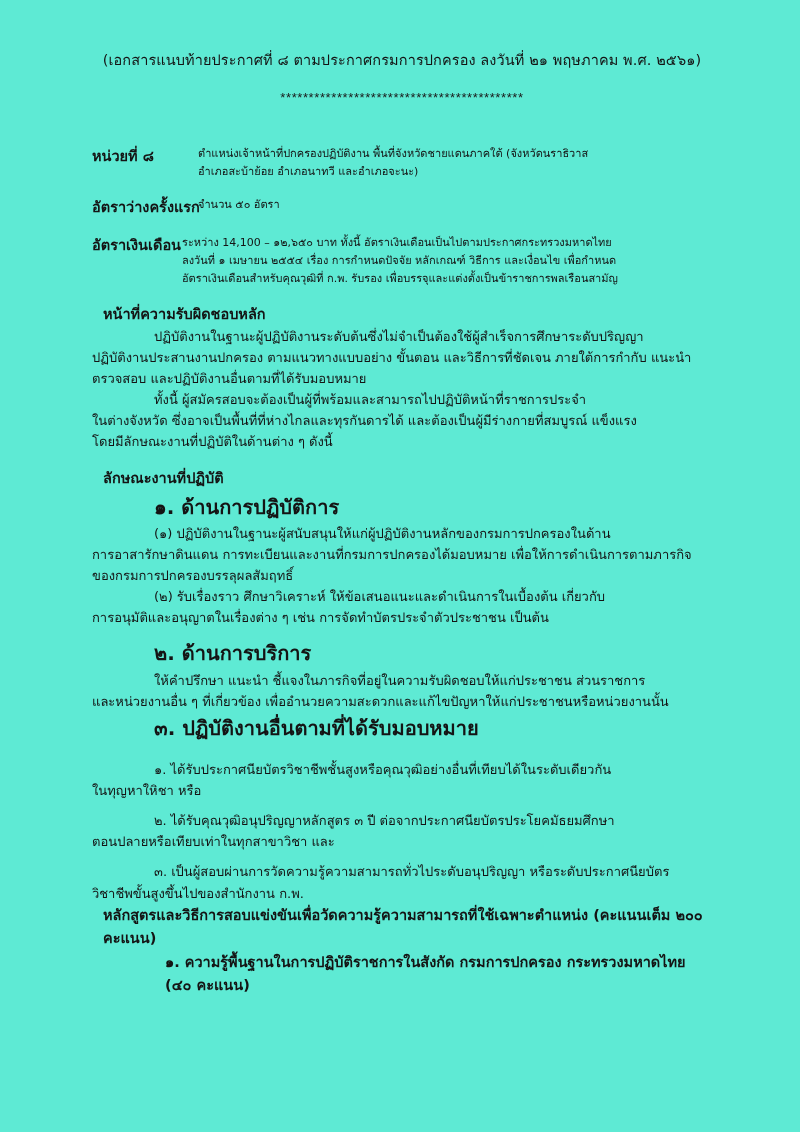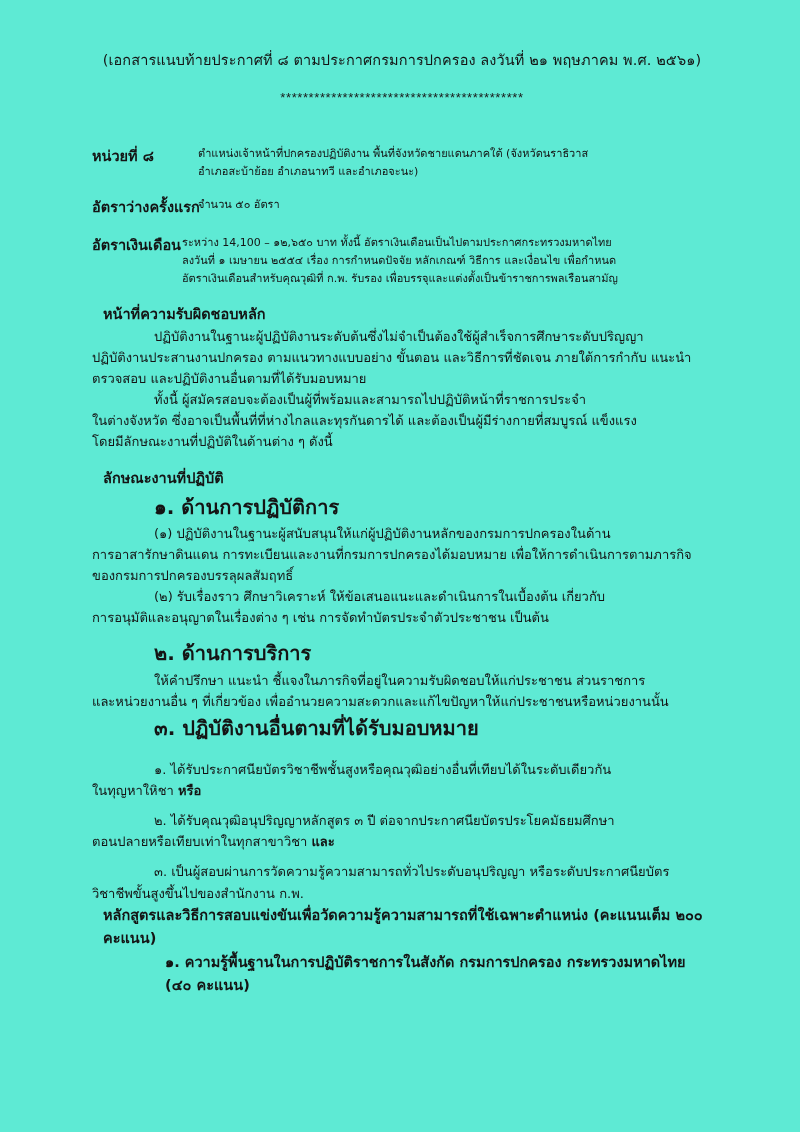--- a/index.html
+++ b/index.html
@@ -77,21 +77,21 @@
   }
   .sub-heading {
     font-weight: bold;
     font-size: 20px;
     line-height: 1.62;
     padding-left: 62px;
   }
   .gap-sm { height: 9px; }
   .gap-md { height: 15px; }
   .gap-lg { height: 22px; }
-  b { font-weight: bold; }
+  b { font-weight: normal; }
 </style>
 </head>
 <body>
 
 <div class="page">
   <div class="content">
 
     <div class="doc-header">(เอกสารแนบท้ายประกาศที่ ๘ ตามประกาศกรมการปกครอง ลงวันที่ ๒๑ พฤษภาคม พ.ศ. ๒๕๖๑)</div>
 
     <div class="stars">*******************************************</div>

